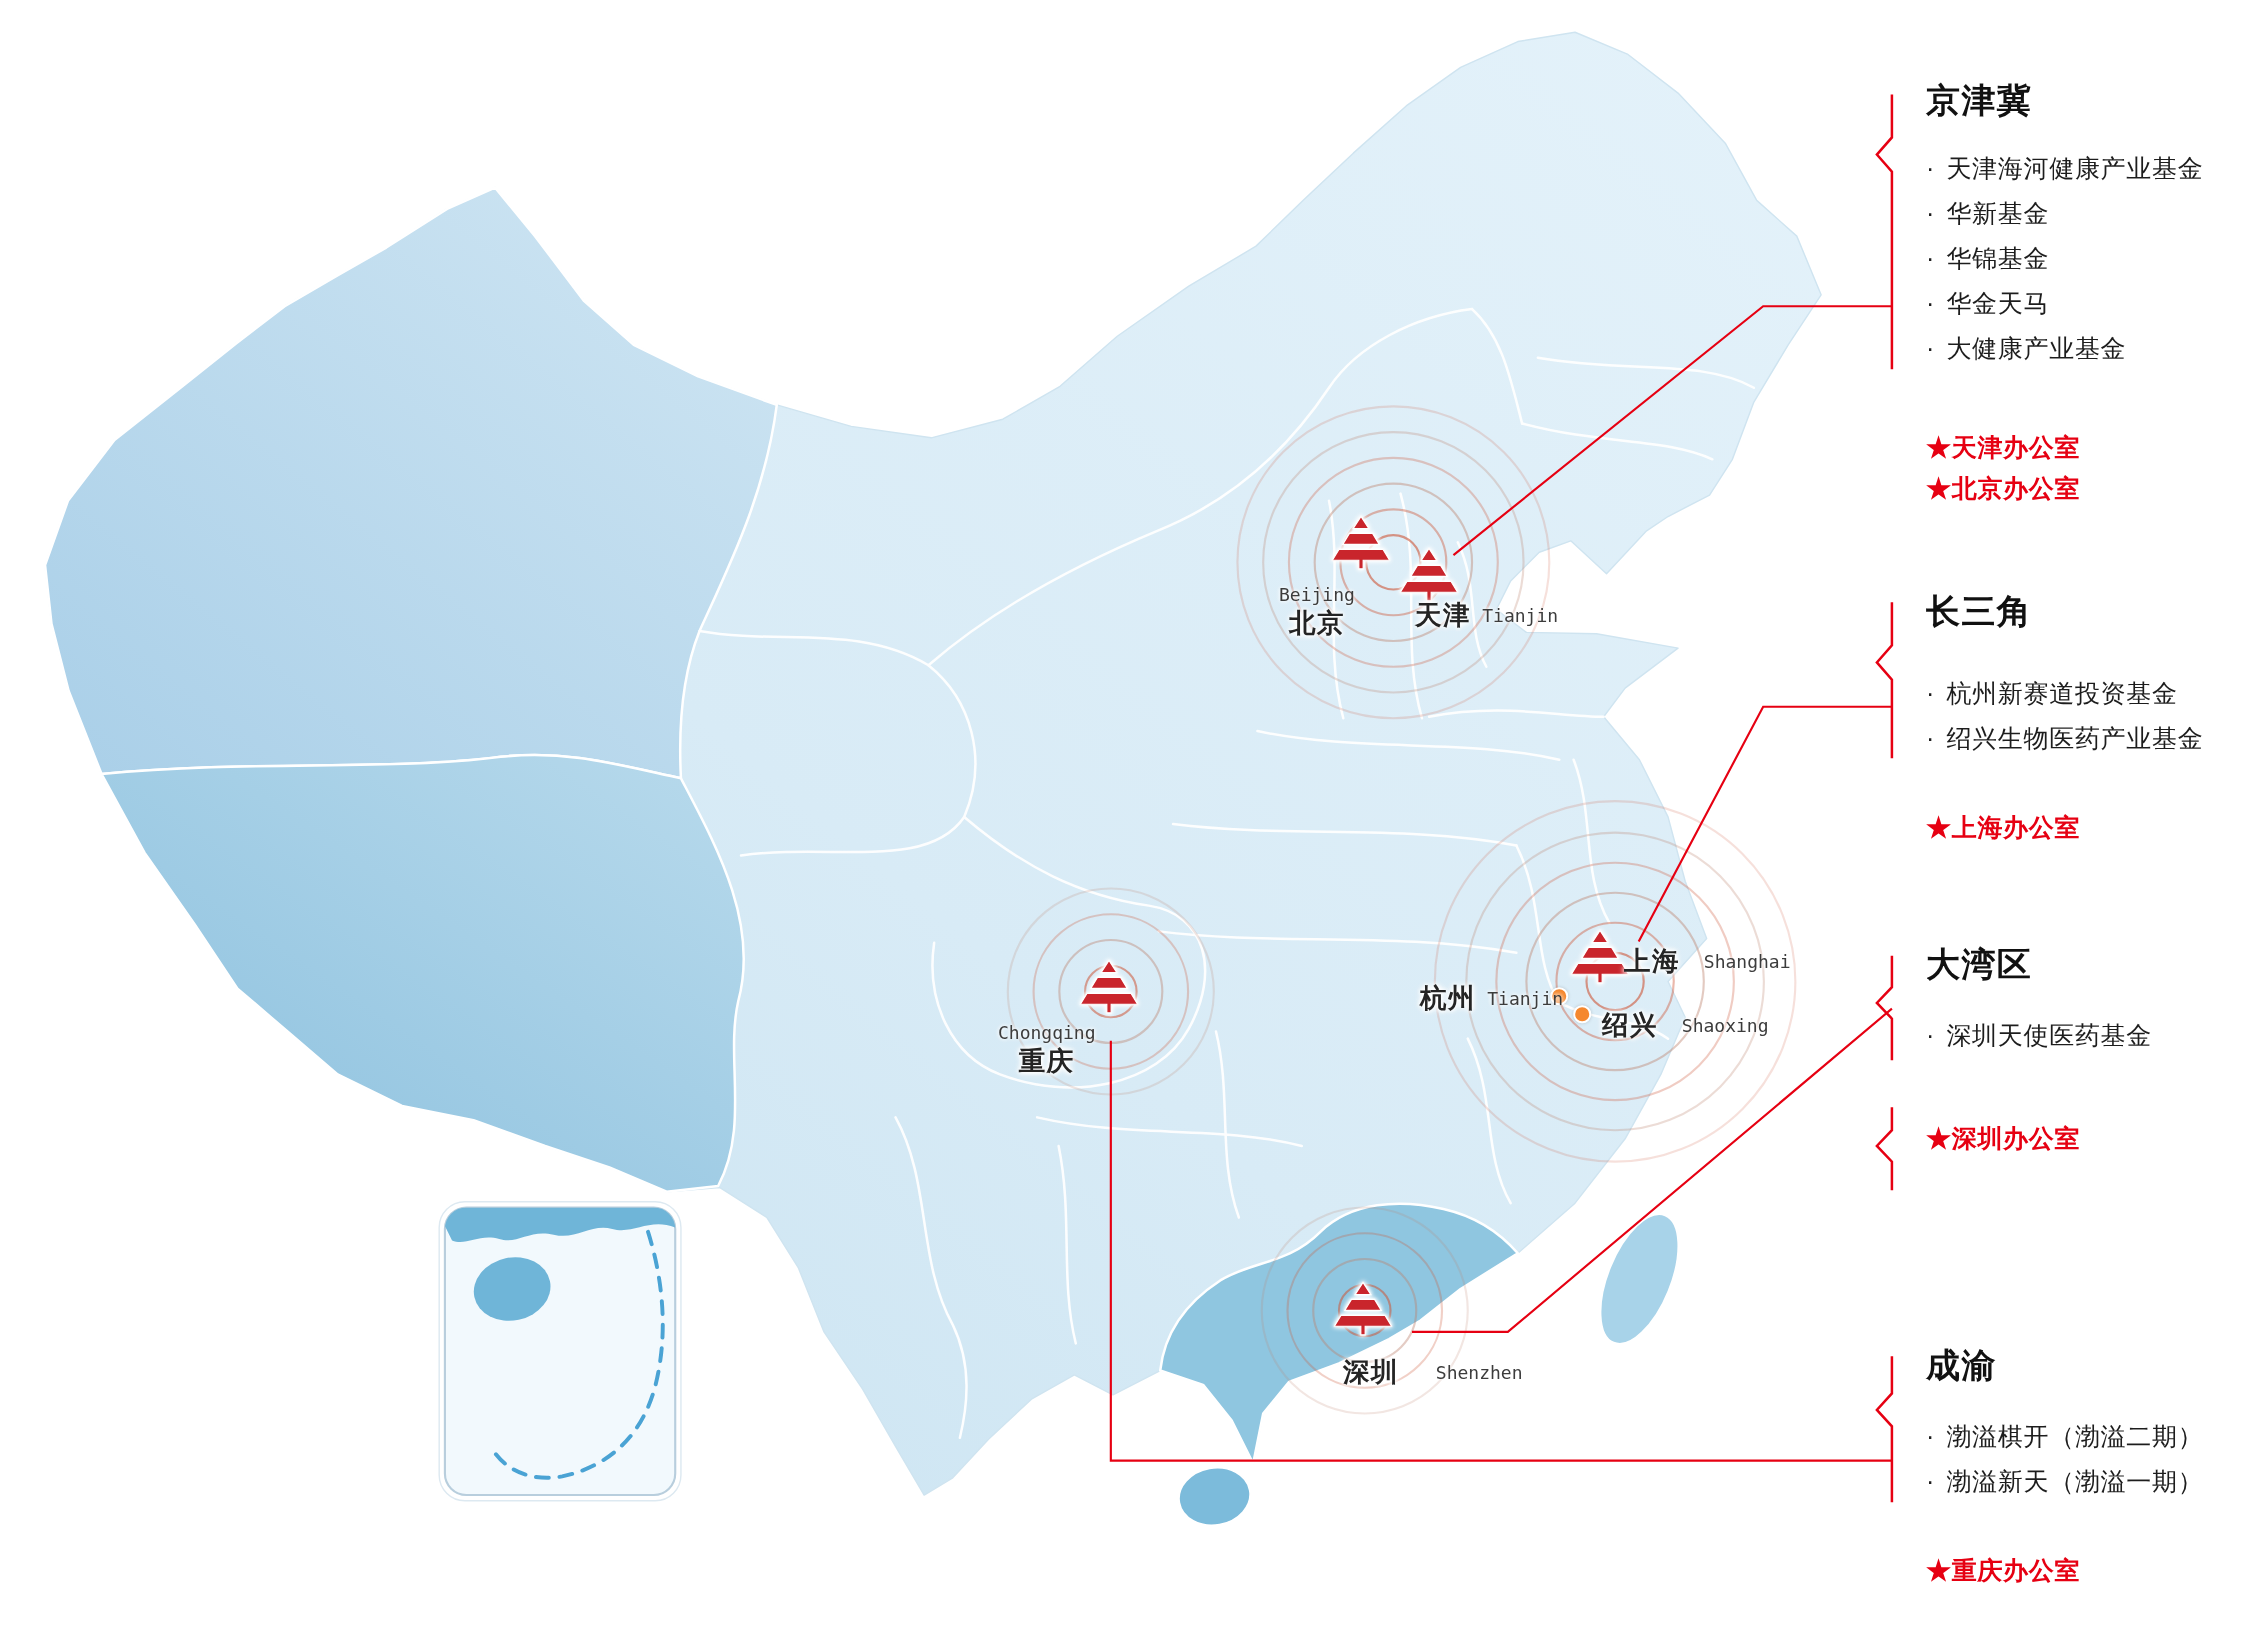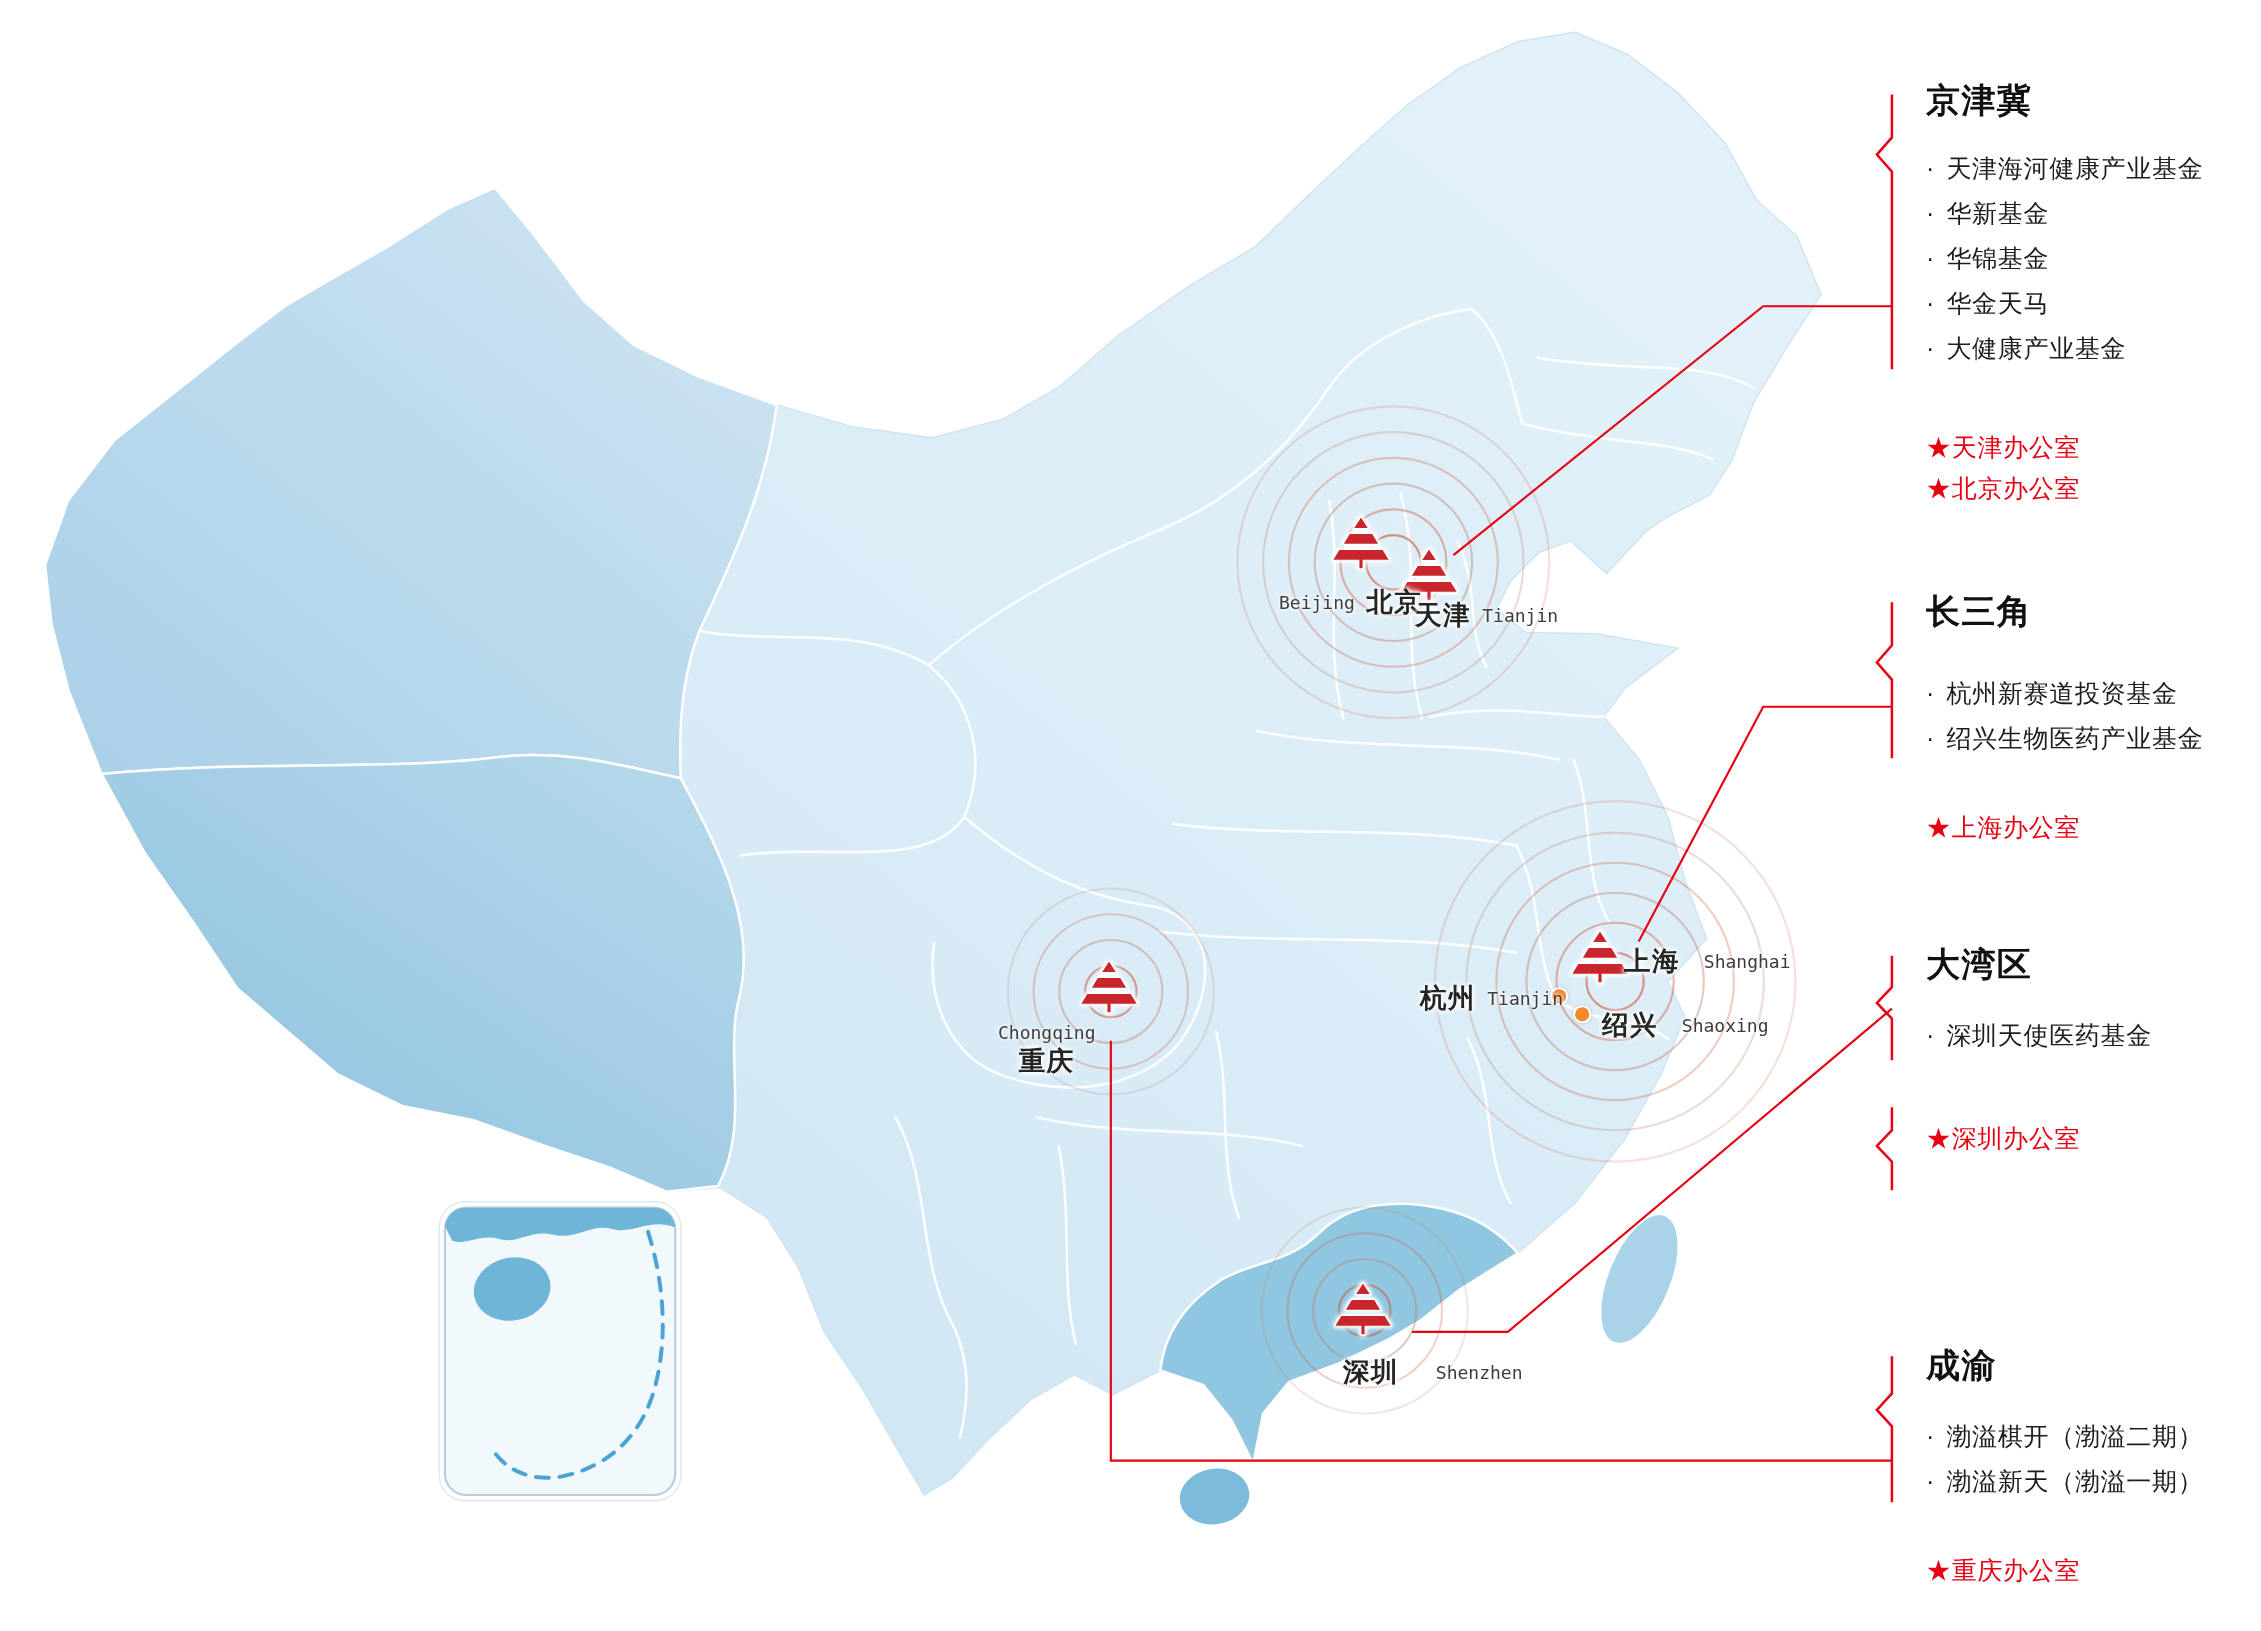--- a/index.html
+++ b/index.html
@@ -38,21 +38,21 @@
   .region h2{
     margin:0;font-size:34px;line-height:40px;font-weight:bold;color:#111111;letter-spacing:1.4px;
   }
   .funds{margin:0;padding:0;}
   .fund-line{
     display:flex;align-items:baseline;font-size:25px;line-height:45px;color:#1d1d1d;letter-spacing:0.7px;
   }
   .bullet{margin-right:11.4px;font-size:25px;color:#1d1d1d;}
   .offices{margin:0;}
   .office-line{
-    font-size:25px;line-height:41px;color:#e60012;letter-spacing:0.7px;font-weight:400;
+    font-size:25px;line-height:41px;color:#e60012;letter-spacing:0.7px;font-weight:700;
   }
 </style>
 </head>
 <body>
 
 <div class="stage">
 
   <svg class="map-svg" viewBox="0 0 3161 2280" aria-hidden="true">
     <defs>
       <linearGradient id="gBase" x1="0" y1="1" x2="1" y2="0">
@@ -242,21 +242,21 @@
       <path d="M24 2 L30.5 12 L17.5 12 Z"></path>
       <path d="M14.5 16 L33.5 16 L39 25 L9 25 Z"></path>
       <path d="M6 29 L42 29 L47.5 38 L25.8 38 L25.8 45 L22.2 45 L22.2 38 L0.5 38 Z"></path>
     </g>
       </svg>
   </div>
 
   <div class="dot-marker" style="left:1559px;top:996px;"></div>
   <div class="dot-marker" style="left:1582px;top:1014px;"></div>
 
-  <div class="city-row" style="left:1279px;top:584px;">
+  <div class="city-row" style="left:1279px;top:584px;flex-direction:column;">
     <span class="en">Beijing</span>
     <span class="gap-s"></span>
     <span class="zh">北京</span>
   </div>
   <div class="city-row" style="left:1415px;top:597px;">
     <span class="zh">天津</span>
     <span class="gap-s"></span>
     <span class="en">Tianjin</span>
   </div>
   <div class="city-row" style="left:1624px;top:943px;text-align:right;">

